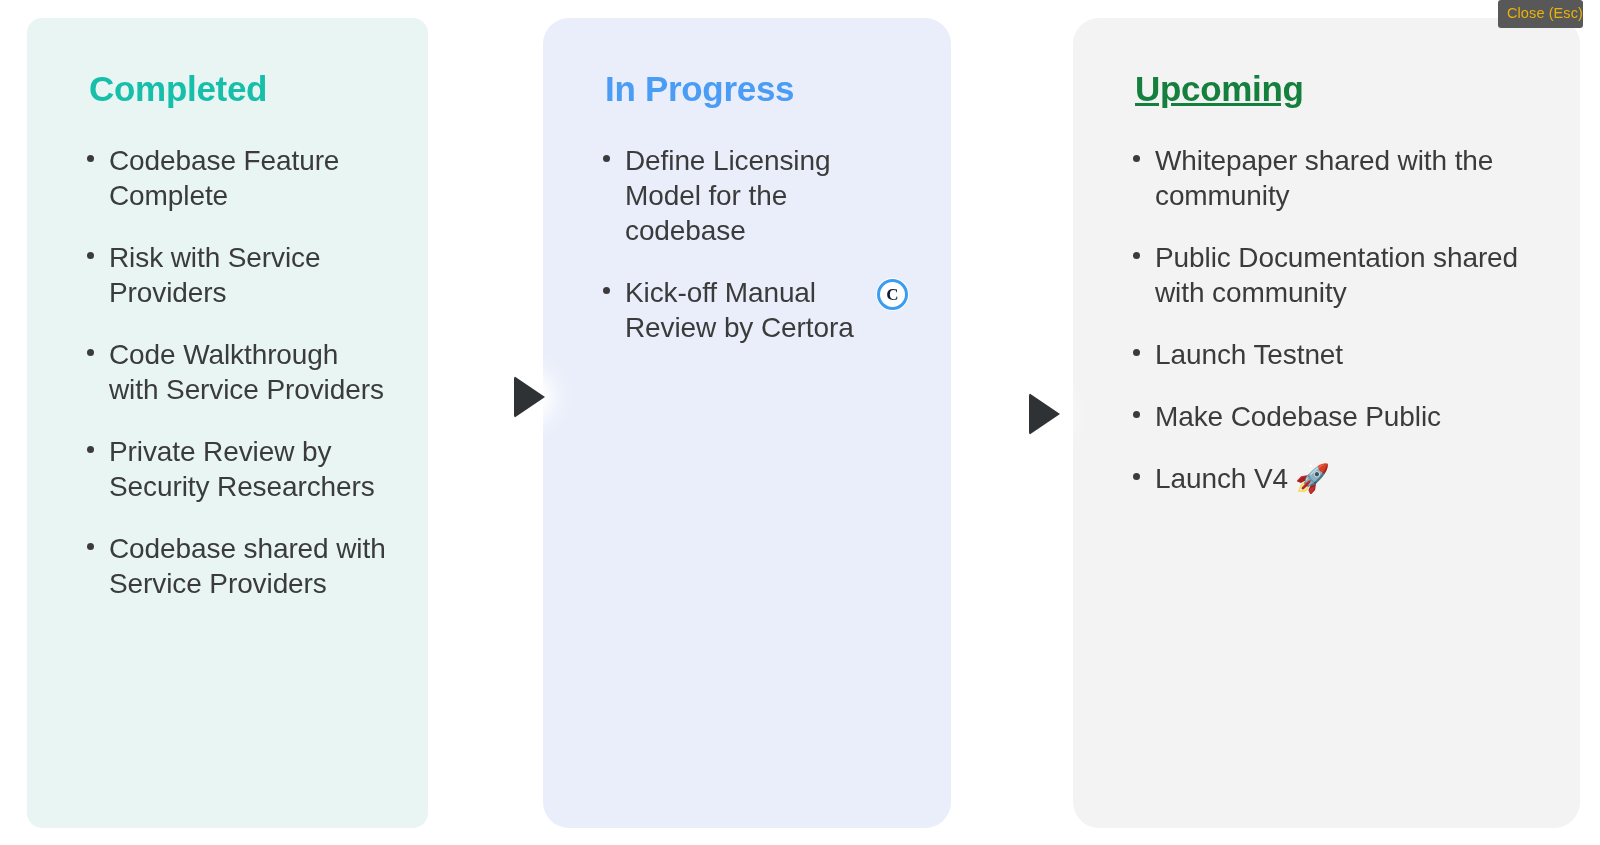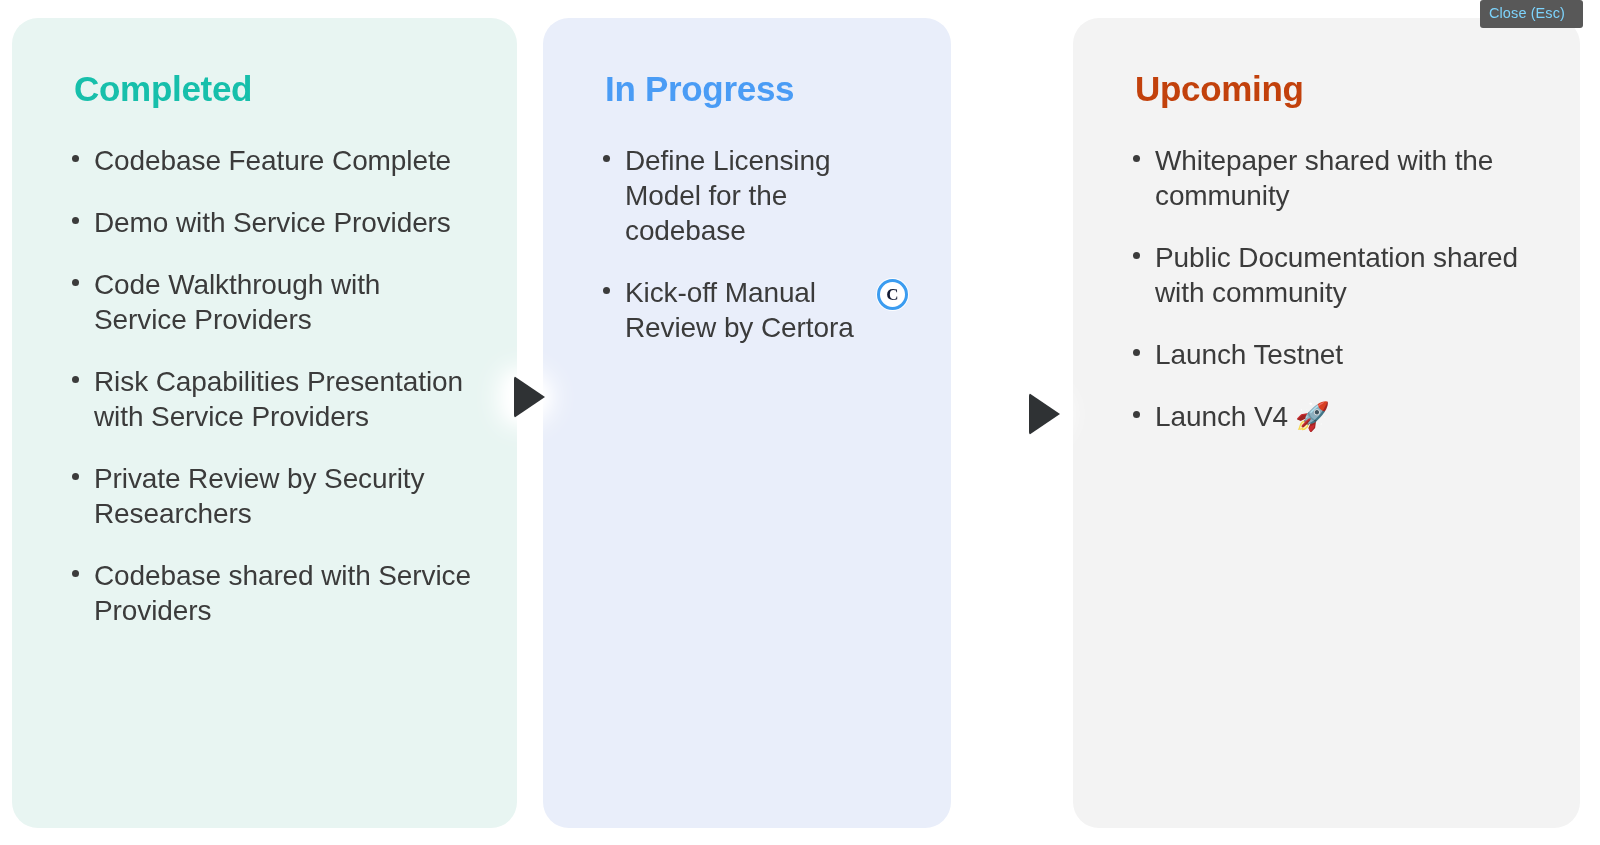--- a/index.html
+++ b/index.html
@@ -28,23 +28,24 @@
   .card {
     position: absolute;
     top: 18px;
     height: 810px;
     border-radius: 26px;
     box-sizing: border-box;
     padding: 52px 40px 30px 40px;
     overflow: hidden;
   }
   .card.col0 {
-    left: 12px;
-    width: 505px;
+    left: 27px;
+    width: 401px;
     background: #e8f5f2;
+    border-radius: 15px;
   }
   .card.col1 {
     left: 543px;
     width: 408px;
     background: #e9eefa;
   }
   .card.col2 {
     left: 1073px;
     width: 507px;
     background: #f3f3f3;
@@ -52,21 +53,21 @@
 
   .card-title {
     font-size: 35px;
     font-weight: bold;
     letter-spacing: -0.3px;
     margin: 0 0 34px 22px;
     line-height: 1.1;
   }
   .card.col0 .card-title { color: #17bfab; }
   .card.col1 .card-title { color: #4a9cf5; }
-  .card.col2 .card-title { color: #c2410c; }
+  .card.col2 .card-title { color: #15803d; text-decoration: underline; }
 
   .task-list {
     list-style: none;
     margin: 0;
     padding: 0;
   }
   .task-list li {
     position: relative;
     font-size: 28px;
     line-height: 1.25;
@@ -136,60 +137,60 @@
     line-height: 1;
     font-family: "Liberation Serif", serif;
   }
 
   
   #close-tooltip {
     position: absolute;
     right: 17px;
     top: 0px;
     background: #585858;
-    color: #7dd3fc;
+    color: #eab308;
     font-size: 14.5px;
     line-height: 1;
-    padding: 6px 18px 7px 9px;
+    padding: 6px 0 7px 9px;
     border-radius: 3px;
     white-space: nowrap;
     letter-spacing: 0.1px;
   }
 </style>
 </head>
 <body>
 
 <div id="board">
 
   <section class="card col0">
     <h2 class="card-title">Completed</h2>
     <ul class="task-list">
       <li>Codebase Feature Complete</li>
-      <li>Demo with Service Providers</li>
+      <li>Risk with Service Providers</li>
       <li>Code Walkthrough with Service Providers</li>
-      <li>Risk Capabilities Presentation with Service Providers</li>
       <li>Private Review by Security Researchers</li>
       <li>Codebase shared with Service Providers</li>
     </ul>
   </section>
 
   <section class="card col1">
     <h2 class="card-title">In Progress</h2>
     <ul class="task-list">
       <li>Define Licensing Model for the codebase</li>
       <li>Kick-off Manual Review by Certora</li>
     </ul>
   </section>
 
   <section class="card col2">
     <h2 class="card-title">Upcoming</h2>
     <ul class="task-list">
       <li>Whitepaper shared with the community</li>
       <li>Public Documentation shared with community</li>
       <li>Launch Testnet</li>
+      <li>Make Codebase Public</li>
       <li>Launch V4 🚀</li>
     </ul>
   </section>
 
   <button class="nav-arrow" id="arrow-1">
     <span class="tri"></span>
   </button>
   <button class="nav-arrow" id="arrow-2">
     <span class="tri"></span>
   </button>

